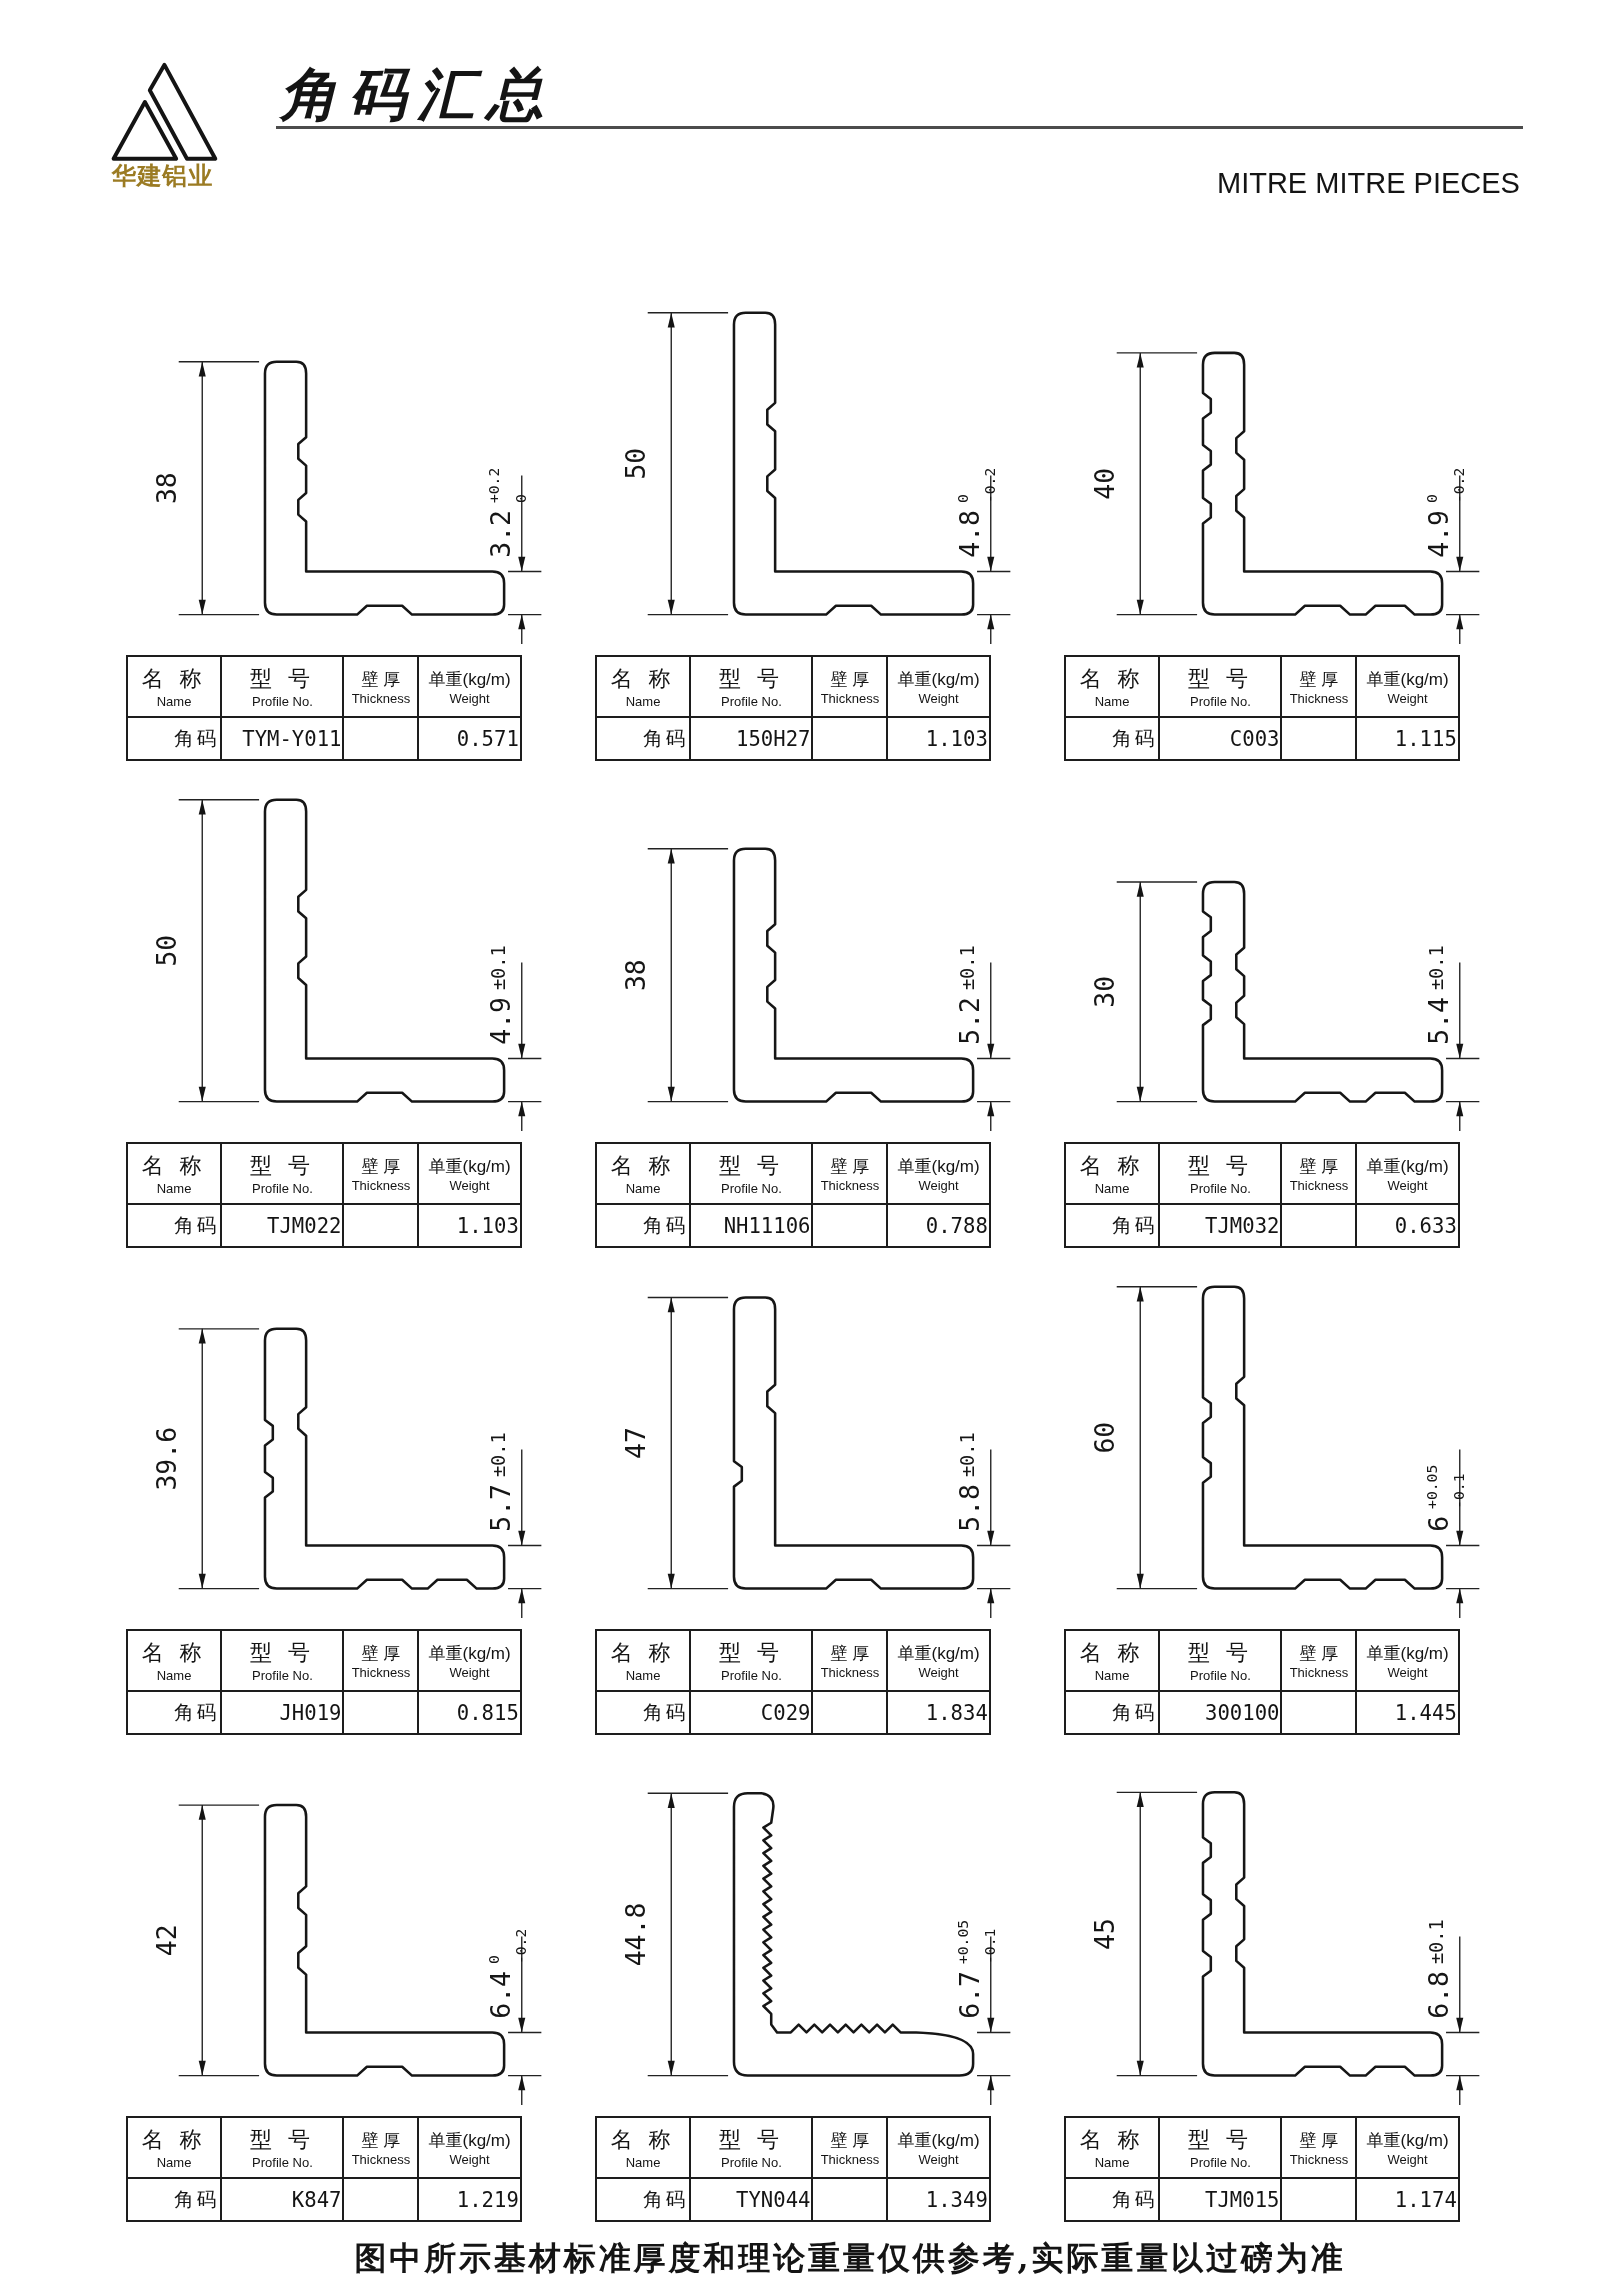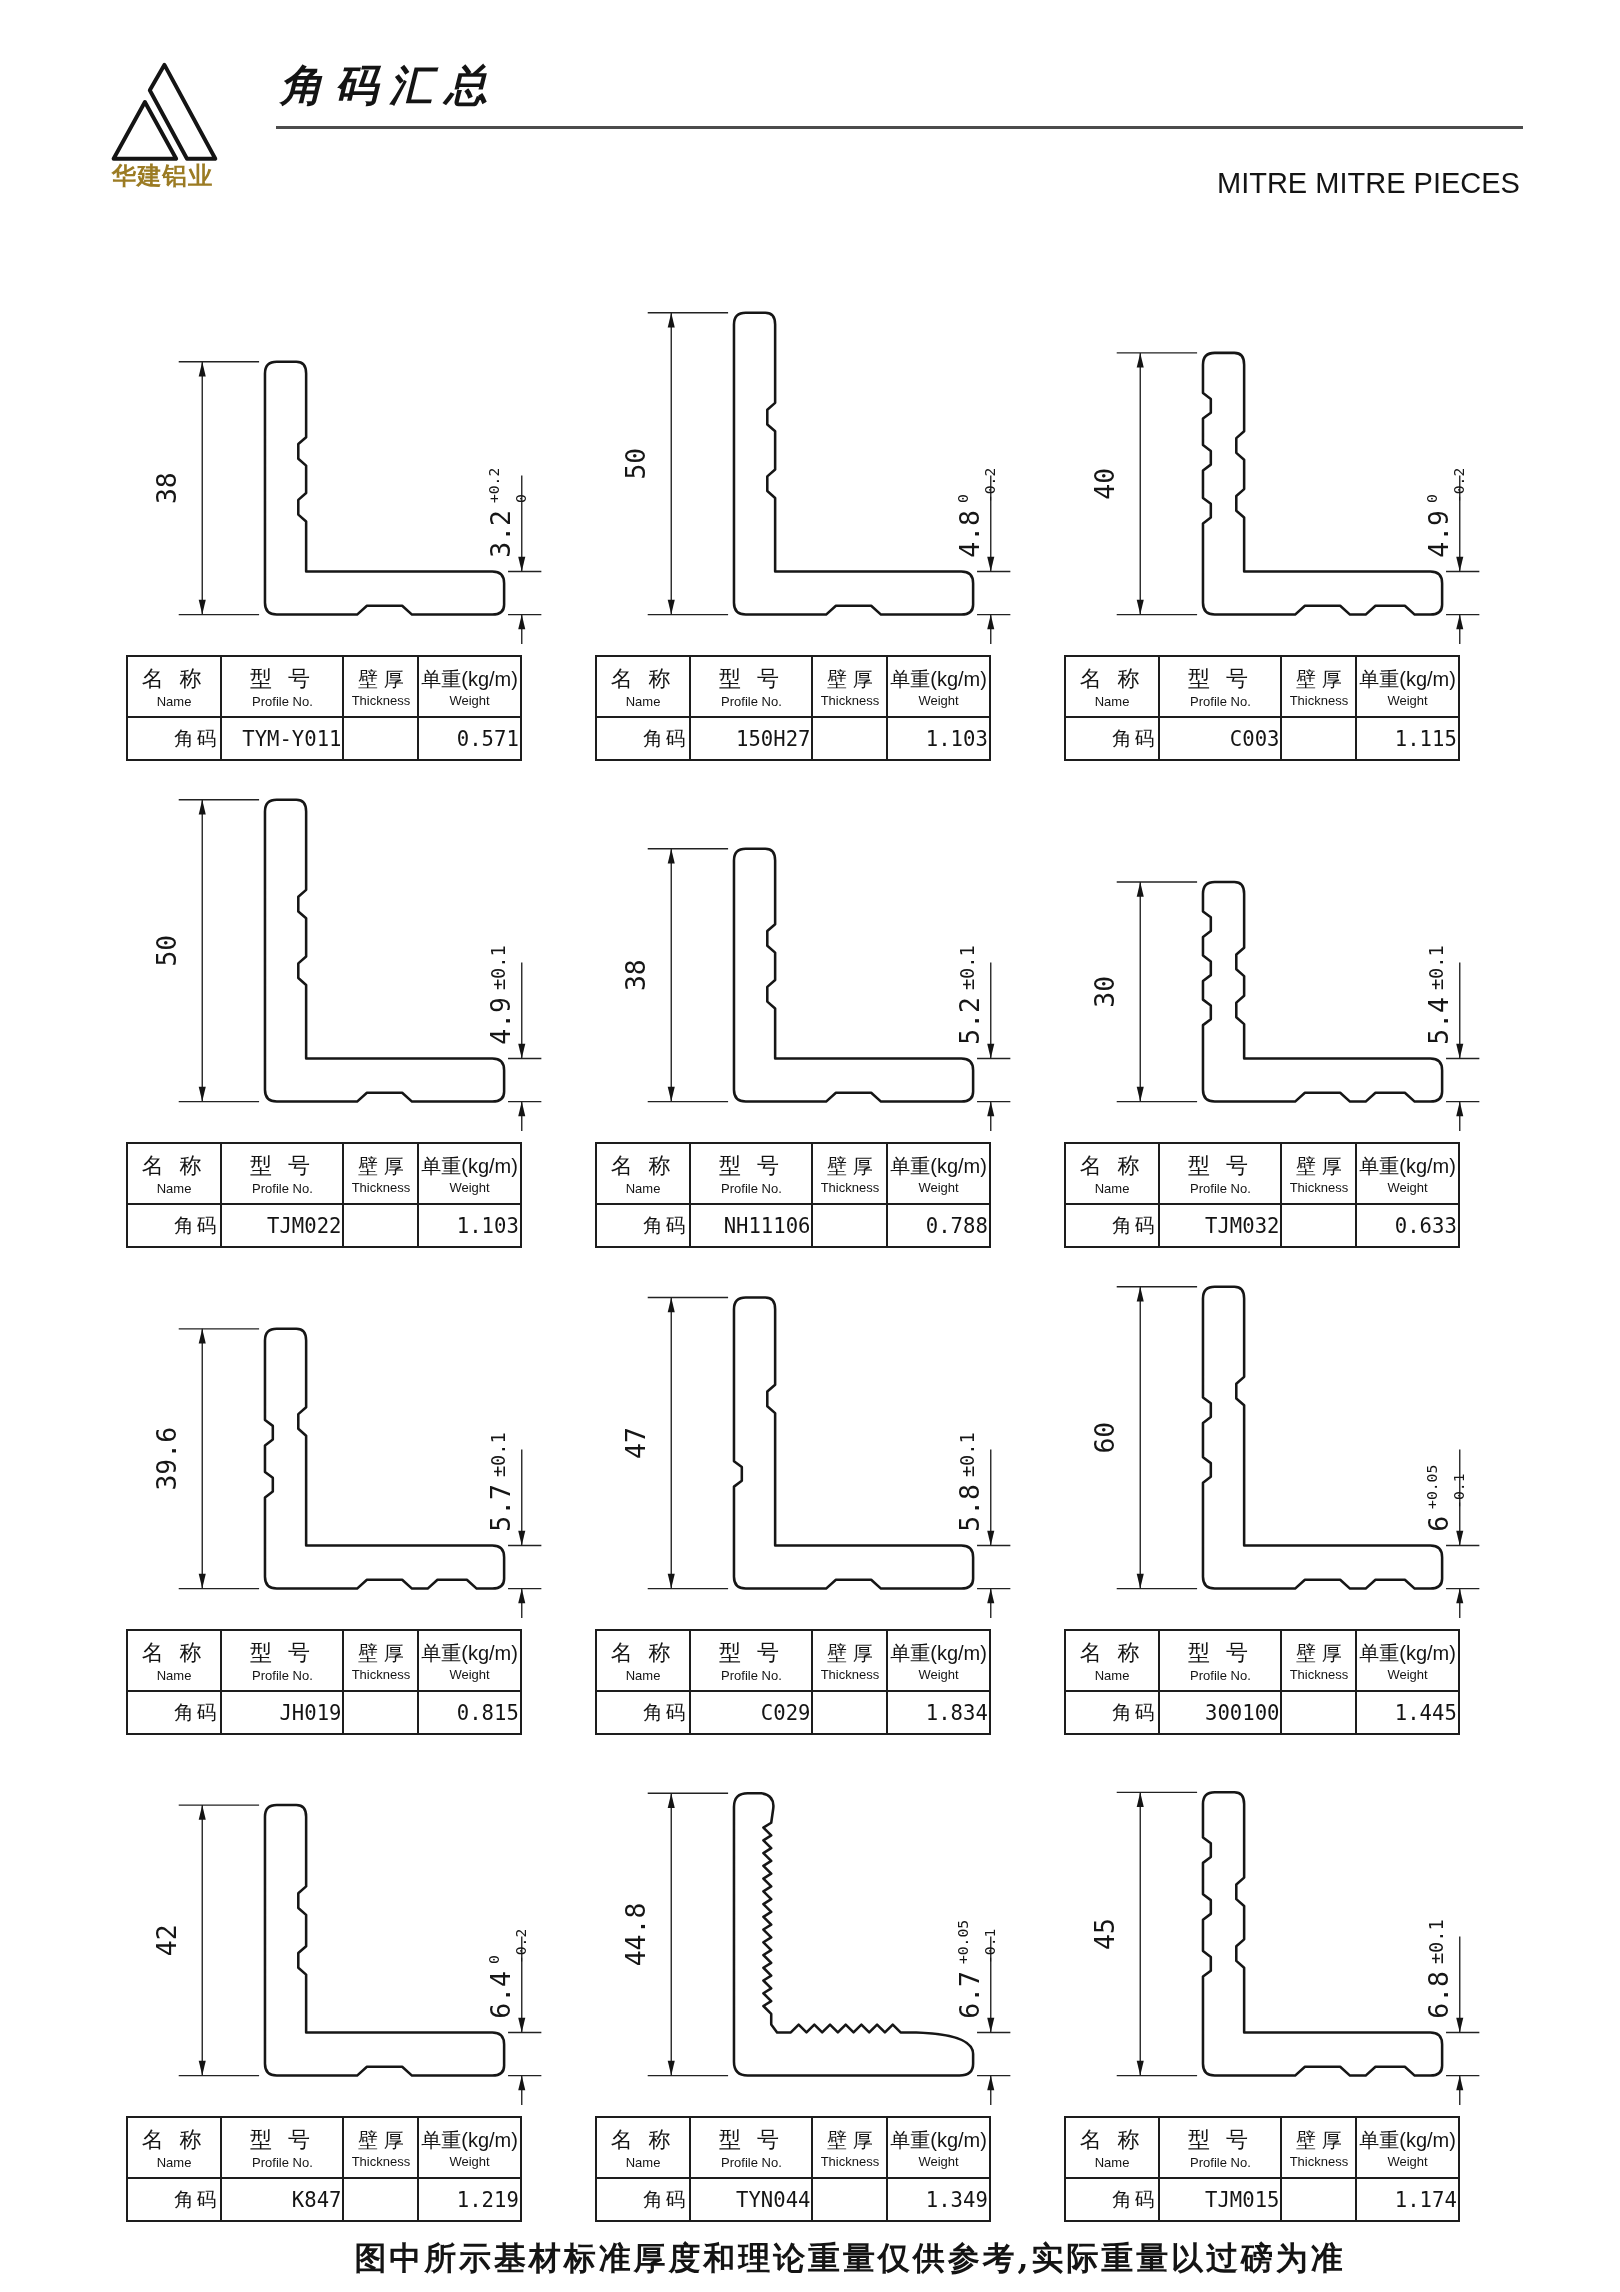--- a/index.html
+++ b/index.html
@@ -2,21 +2,21 @@
 <html><head>
 <meta charset="utf-8">
 <style>
   html,body{margin:0;padding:0;background:#9a9a9a;}
   .page{position:relative;width:1620px;height:2293px;background:#ffffff;margin:0 auto;
         font-family:"Liberation Sans",sans-serif;color:#141414;overflow:hidden;}
 
   
   .logo{position:absolute;left:88px;top:57px;}
   .logo-text{font-family:"DejaVu Serif",serif;font-weight:bold;font-size:25px;fill:#9b7b23;letter-spacing:1px;}
-  .title{position:absolute;left:280px;top:57px;font-size:43px;font-weight:bold;font-style:italic;
+  .title{position:absolute;left:280px;top:57px;font-size:57px;font-weight:bold;font-style:italic;
          font-family:"DejaVu Serif",serif;letter-spacing:11.8px;}
   .rule{position:absolute;left:276px;top:126px;width:1247px;height:2.9px;background:#4c4c4c;}
   .subtitle{position:absolute;left:1217px;top:167px;font-size:29px;letter-spacing:0px;
             font-family:"Liberation Sans",sans-serif;}
 
   
   .grid{position:absolute;left:116px;top:286px;width:1406px;display:grid;
         grid-template-columns:repeat(3,469px);grid-auto-rows:487px;}
   .cell{position:relative;}
   svg.profile-svg{display:block;width:443px;height:369px;}
@@ -29,21 +29,21 @@
   .hlabel text{font-family:"DejaVu Sans Mono",monospace;font-size:27px;}
   .tol-single{font-size:19px;}
   .tol-top,.tol-bottom{font-size:15px;}
 
   
   table.spec{border-collapse:collapse;width:396px;margin-left:9.8px;table-layout:fixed;background:#fff;}
   .spec td{border:2px solid #1d1d1d;text-align:center;vertical-align:middle;padding:1px 1px;overflow:hidden;}
   .spec col.c1{width:24%;} .spec col.c2{width:31%;} .spec col.c3{width:19%;} .spec col.c4{width:26%;}
   .hdr td{height:57px;}
   .hdr .cn{font-size:22px;letter-spacing:4.9px;white-space:nowrap;}
-  .hdr .cn.tight{letter-spacing:0px;font-size:20px;}
+  .hdr .cn.tight{letter-spacing:0px;font-size:17px;}
   .hdr .en{font-size:13px;letter-spacing:0px;}
   .vals td{height:39px;font-family:"DejaVu Sans Mono",monospace;font-size:20.6px;text-align:right;}
   .vals td.cjk{font-family:"Liberation Sans",sans-serif;font-size:19.6px;letter-spacing:2.9px;}
 
   
   .footer{position:absolute;left:0;top:2237px;width:100%;text-align:center;
           font-family:"DejaVu Serif",serif;font-weight:bold;font-size:32px;letter-spacing:2.9px;padding-left:40px;}
 </style>
 </head>
 <body>

